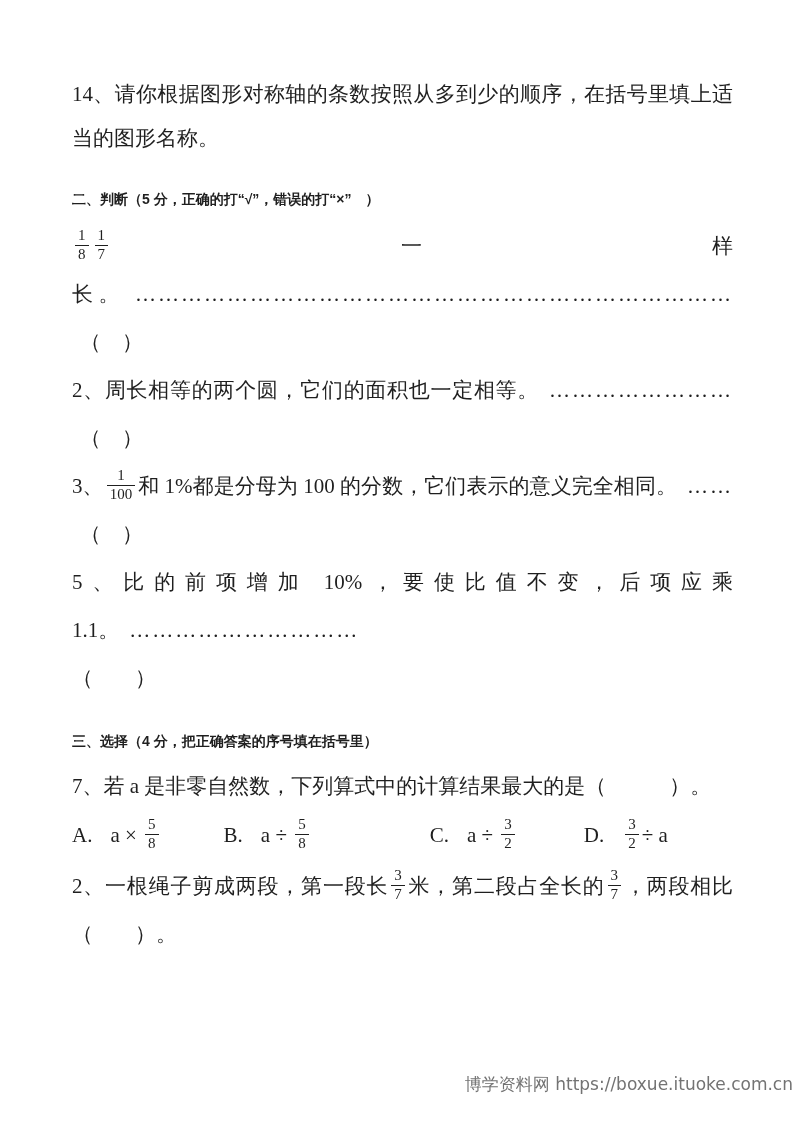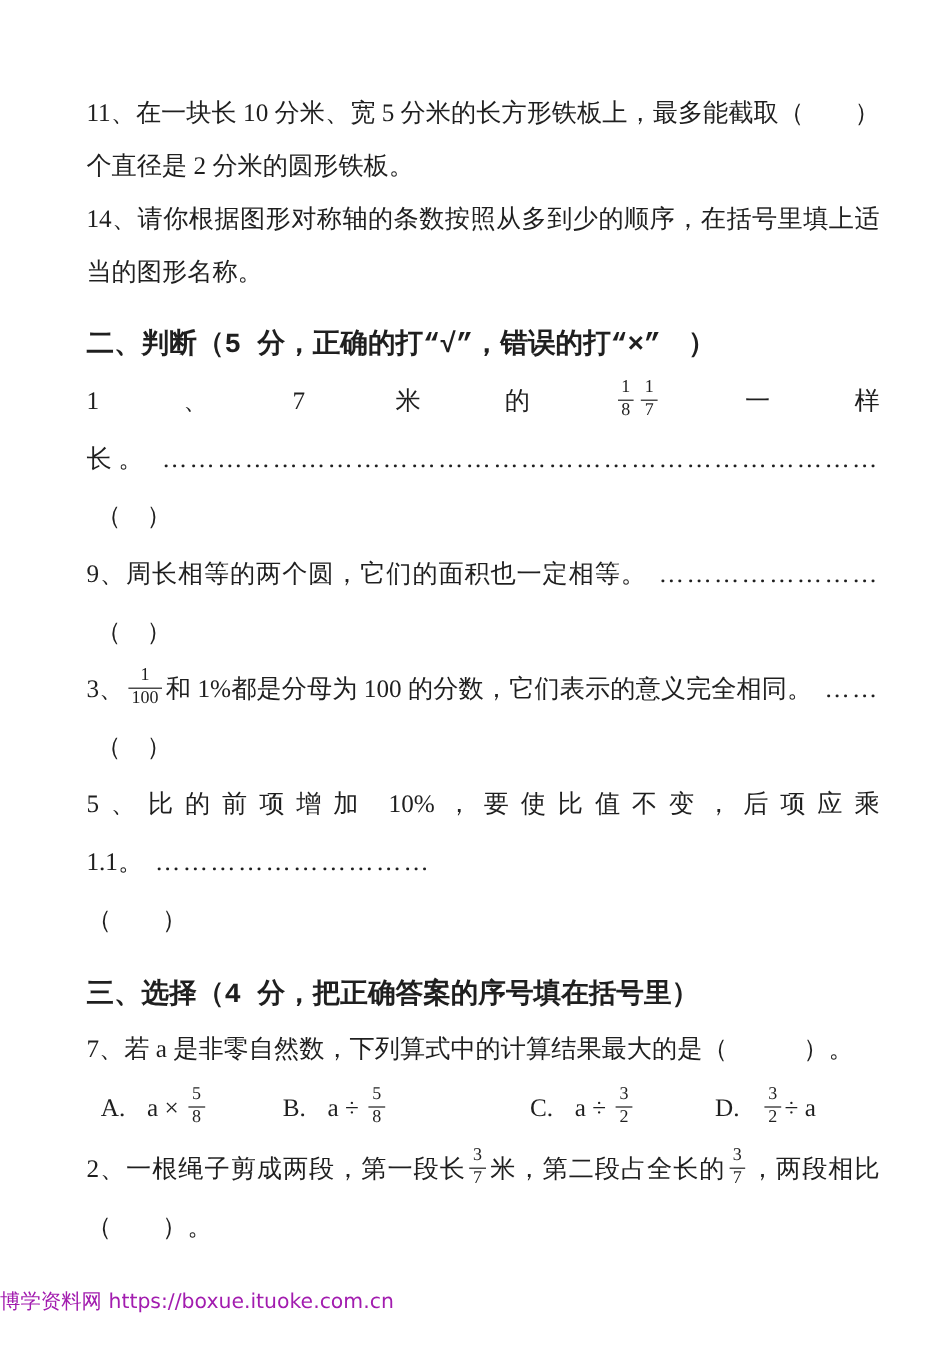--- a/index.html
+++ b/index.html
@@ -13,76 +13,75 @@
     color: #1f1f1f;
   }
   .doc {
     padding: 72px 60px 0 72px;
     font-size: 21px;
   }
   p { margin: 0; }
   .q { line-height: 44px; text-align: justify; }
   .jq { line-height: 48px; }
   .sec-header {
-    font-family: Liberation Mono, monospace;
+    font-family: Liberation Sans, sans-serif;
     font-weight: bold;
     line-height: 46px;
-    font-size: 23px;
+    font-size: 14px;
   }
   .h2 { margin-top: 16px; }
   .h3 { margin-top: 16px; }
   .frac {
     display: inline-block;
     vertical-align: middle;
     text-align: center;
     font-size: 15px;
     line-height: 1.15;
     margin: 0 3px;
     transform: translateY(-3px);
   }
   .frac .num { display: block; border-bottom: 1.5px solid #1f1f1f; padding: 0 3px; }
   .frac .den { display: block; padding: 0 3px; }
   .dots { margin-left: 10px; letter-spacing: 2px; }
   .paren { margin-left: 8px; }
-  .opts { line-height: 54px; white-space: nowrap; margin-left: 12px; }
+  .opts { line-height: 54px; white-space: nowrap; }
   .opt { display: inline-block; }
   .opt .lbl { margin-right: 18px; }
   .opts-frac .opt:nth-child(1) { margin-right: 62px; }
   .opts-frac .opt:nth-child(2) { margin-right: 118px; font-family: Liberation Serif, serif; }
   .opts-frac .opt:nth-child(3) { margin-right: 66px; }
   .footer {
     position: absolute;
     left: 0;
     right: 0;
     bottom: 26px;
-    text-align: left;
+    text-align: right;
     font-size: 17px;
-    color: #a21caf;
+    color: #737373;
     font-family: "DejaVu Sans", "Liberation Sans", sans-serif;
   }
 </style>
 </head>
 <body>
 
 <div class="doc">
 
   <div>
-    <p class="q">11、在一块长 10 分米、宽 5 分米的长方形铁板上，最多能截取（　　）个直径是 2 分米的圆形铁板。</p>
     <p class="q">14、请你根据图形对称轴的条数按照从多到少的顺序，在括号里填上适当的图形名称。</p>
   </div>
 
   <div>
     <p class="sec-header h2">二、判断（5 分，正确的打“√”，错误的打“×”　）</p>
 
     <p class="q jq">
-      <span>1、7 米的</span><span class="frac"><span class="num">1</span><span class="den">8</span></span><span class="frac"><span class="num">1</span><span class="den">7</span></span><span>一样长。</span><span class="dots">……………………………………………………………………</span><span class="paren">（　）</span>
+      <span class="frac"><span class="num">1</span><span class="den">8</span></span><span class="frac"><span class="num">1</span><span class="den">7</span></span><span>一样长。</span><span class="dots">……………………………………………………………………</span><span class="paren">（　）</span>
     </p>
 
     <p class="q jq">
-      <span>9、周长相等的两个圆，它们的面积也一定相等。</span><span class="dots">……………………</span><span class="paren">（　）</span>
+      <span>2、周长相等的两个圆，它们的面积也一定相等。</span><span class="dots">……………………</span><span class="paren">（　）</span>
     </p>
 
     <p class="q jq">
       <span>3、</span><span class="frac"><span class="num">1</span><span class="den">100</span></span><span>和 1%都是分母为 100 的分数，它们表示的意义完全相同。</span><span class="dots">……</span><span class="paren">（　）</span>
     </p>
 
 
     <p class="q jq">
       <span>5、比的前项增加 10%，要使比值不变，后项应乘 1.1。</span><span class="dots">…………………………</span>
     </p>

